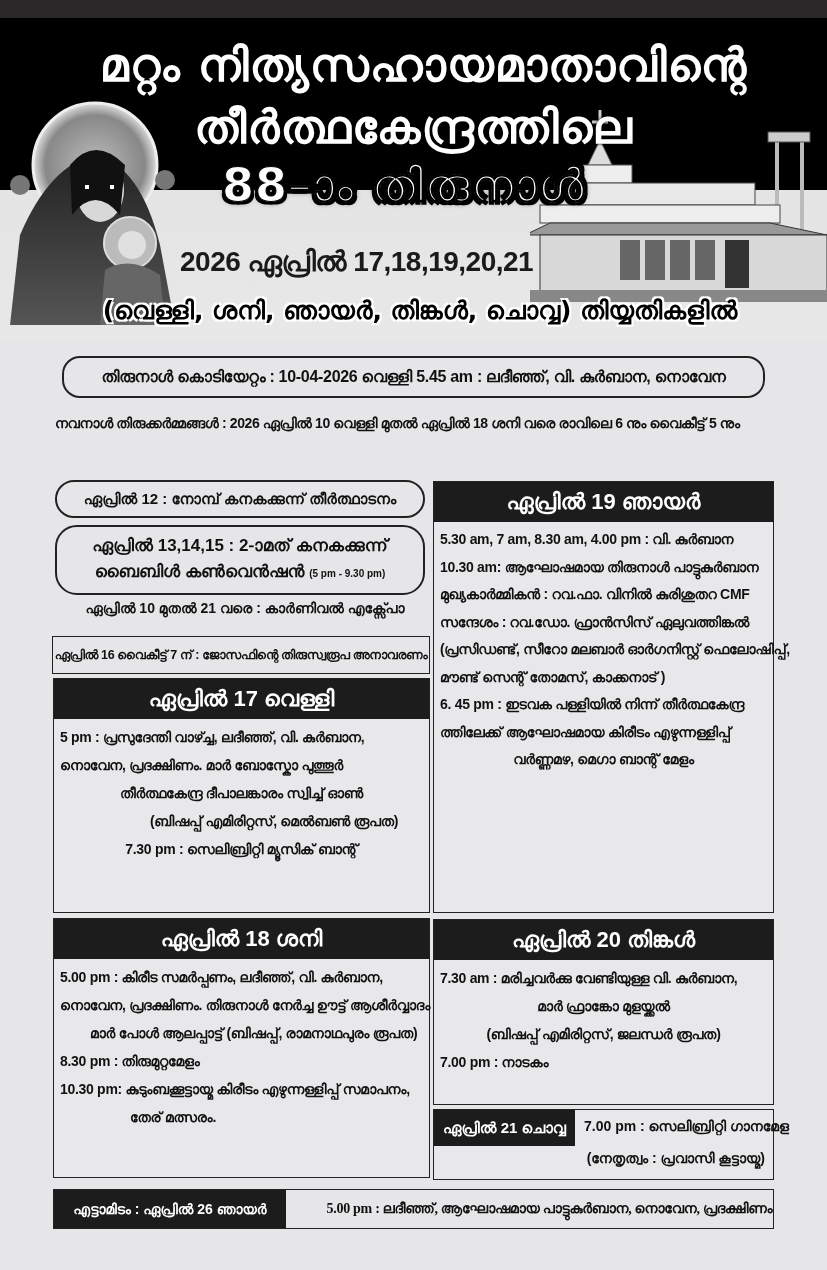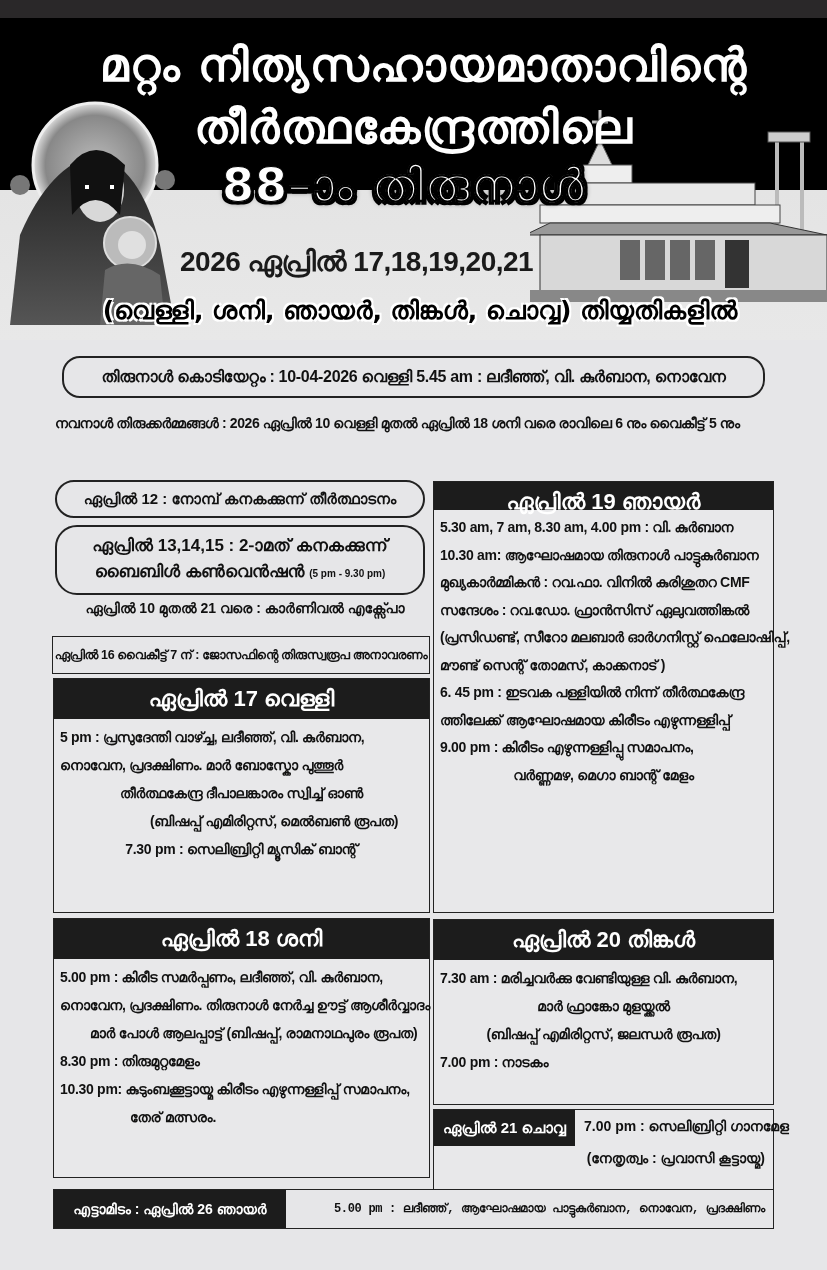--- a/index.html
+++ b/index.html
@@ -53,34 +53,34 @@
     font-family: "Liberation Sans", sans-serif; font-size: 22px; height: 40px; line-height: 40px; }
   .daybox .body { padding: 4px 6px; font-family: "Liberation Sans", sans-serif; font-weight: bold;
     font-size: 14px; letter-spacing: -0.3px; }
   .daybox .ln { line-height: 28px; white-space: nowrap; }
   .daybox .ln.c { text-align: center; }
   .daybox .ln.r { padding-left: 90px; }
 
   .d17 { left: 53px; top: 678px; width: 377px; height: 235px; }
   .d18 { left: 53px; top: 918px; width: 377px; height: 260px; }
   .d19 { left: 433px; top: 481px; width: 341px; height: 432px; }
-  .d19 .head { height: 28px; }
+  .d19 .head { height: 40px; }
   .d19 .ln { line-height: 27.5px; }
   .d20 { left: 433px; top: 919px; width: 341px; height: 186px; }
-  .d21 { left: 433px; top: 1109px; width: 341px; height: 81px; }
+  .d21 { left: 433px; top: 1109px; width: 341px; height: 71px; }
   .d21 .tag { position: absolute; left: 0; top: 0; width: 141px; height: 36px; background: #1c1c1c; color: #fff;
     font-family: "Liberation Sans", sans-serif; font-weight: bold; font-size: 15px; display: flex; align-items: center; justify-content: center; }
   .d21 .l1 { position: absolute; left: 150px; top: 8px; font-family: "Liberation Sans", sans-serif; font-weight: bold; font-size: 14px; white-space: nowrap; }
   .d21 .l2 { position: absolute; right: 8px; top: 40px; font-family: "Liberation Sans", sans-serif; font-weight: bold; font-size: 14px; white-space: nowrap; }
 
   .footer { position: absolute; left: 53px; top: 1189px; width: 721px; height: 40px; border: 1.5px solid #222; display: flex; gap: 40px; }
   .footer .tag { width: 232px; background: #1c1c1c; color: #fff; font-family: "Liberation Sans", sans-serif; font-weight: bold; font-size: 14px;
     display: flex; align-items: center; justify-content: center; }
-  .footer .txt { flex: 1; display: flex; align-items: center; justify-content: center; font-family: Liberation Mono, monospace;
-    font-weight: bold; font-size: 12px; letter-spacing: -0.3px; }
+  .footer .txt { flex: 1; display: flex; align-items: center; justify-content: center; font-family: Liberation Serif, serif;
+    font-weight: bold; font-size: 14px; letter-spacing: -0.3px; }
 </style>
 </head>
 <body>
 
 <div class="top-strip"></div>
 <div class="hero"></div>
 <div class="hero-lower"></div>
 
 <svg class="icon-mary" viewBox="0 0 180 230">
   <defs>
@@ -181,21 +181,20 @@
   <div class="head">ഏപ്രിൽ 19 ഞായർ</div>
   <div class="body">
     <div class="ln">5.30 am, 7 am, 8.30 am, 4.00 pm :  വി. കുർബാന</div>
     <div class="ln">10.30 am: ആഘോഷമായ തിരുനാൾ പാട്ടുകുർബാന</div>
     <div class="ln">മുഖ്യകാർമ്മികൻ : റവ.ഫാ. വിനിൽ കുരിശുതറ CMF</div>
     <div class="ln">സന്ദേശം : റവ.ഡോ. ഫ്രാൻസിസ് ഏലുവത്തിങ്കൽ</div>
     <div class="ln">(പ്രസിഡണ്ട്, സീറോ മലബാർ ഓർഗനിസ്റ്റ് ഫെലോഷിപ്പ്,</div>
     <div class="ln">മൗണ്ട് സെന്റ് തോമസ്, കാക്കനാട് )</div>
     <div class="ln">6. 45 pm : ഇടവക പള്ളിയിൽ നിന്ന് തീർത്ഥകേന്ദ്ര</div>
     <div class="ln">ത്തിലേക്ക്  ആഘോഷമായ കിരീടം എഴുന്നള്ളിപ്പ്</div>
-    <div class="ln">9.00 pm  :  കിരീടം എഴുന്നള്ളിപ്പു സമാപനം,</div>
     <div class="ln c">വർണ്ണമഴ, മെഗാ ബാന്റ് മേളം</div>
   </div>
 </div>
 
 <div class="daybox d20">
   <div class="head">ഏപ്രിൽ 20 തിങ്കൾ</div>
   <div class="body">
     <div class="ln">7.30 am : മരിച്ചവർക്കു വേണ്ടിയുള്ള വി. കുർബാന,</div>
     <div class="ln c">മാർ ഫ്രാങ്കോ മുളയ്ക്കൽ</div>
     <div class="ln c">(ബിഷപ്പ് എമിരിറ്റസ്, ജലന്ധർ രൂപത)</div>

